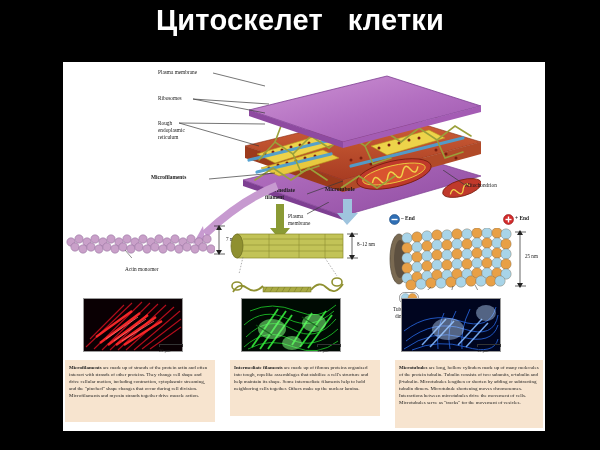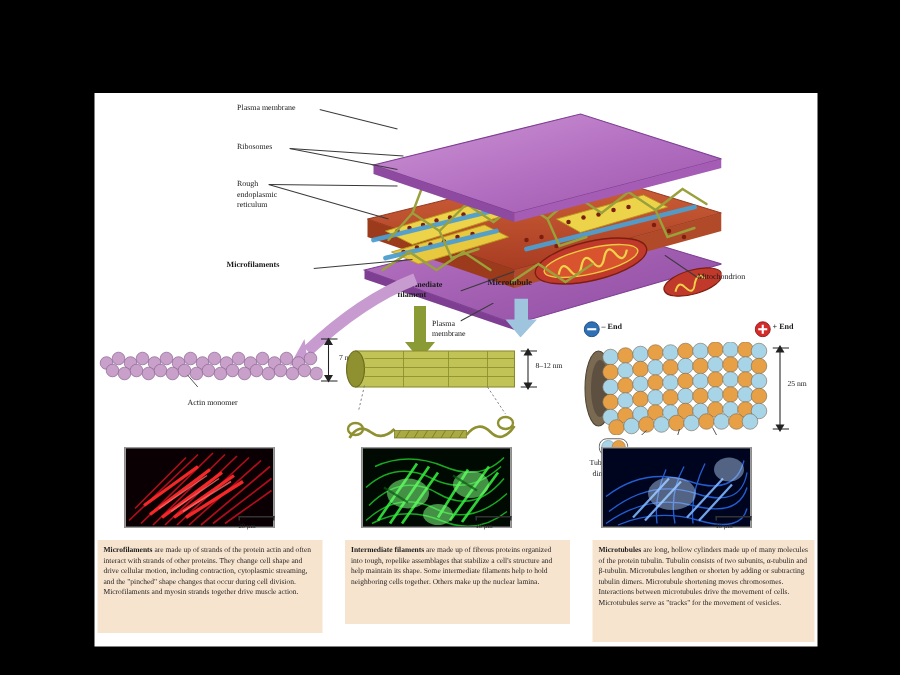--- a/index.html
+++ b/index.html
@@ -53,20 +53,21 @@
     box-sizing:border-box;
     text-align:left;
   }
   .descbox b{font-weight:bold;}
 </style>
 </head>
 <body>
 
 <div id="slide">
 
+  <div id="title">Цитоскелет   клетки</div>
 
   <div id="figure">
 
     <div id="cellblock">
       <svg width="250" height="152" viewBox="0 0 250 152">
         <defs>
           <linearGradient id="memGrad" x1="0" y1="0" x2="1" y2="1">
             <stop offset="0%" stop-color="#cf96d6"></stop>
             <stop offset="55%" stop-color="#b26ec0"></stop>
             <stop offset="100%" stop-color="#9b55ac"></stop>

